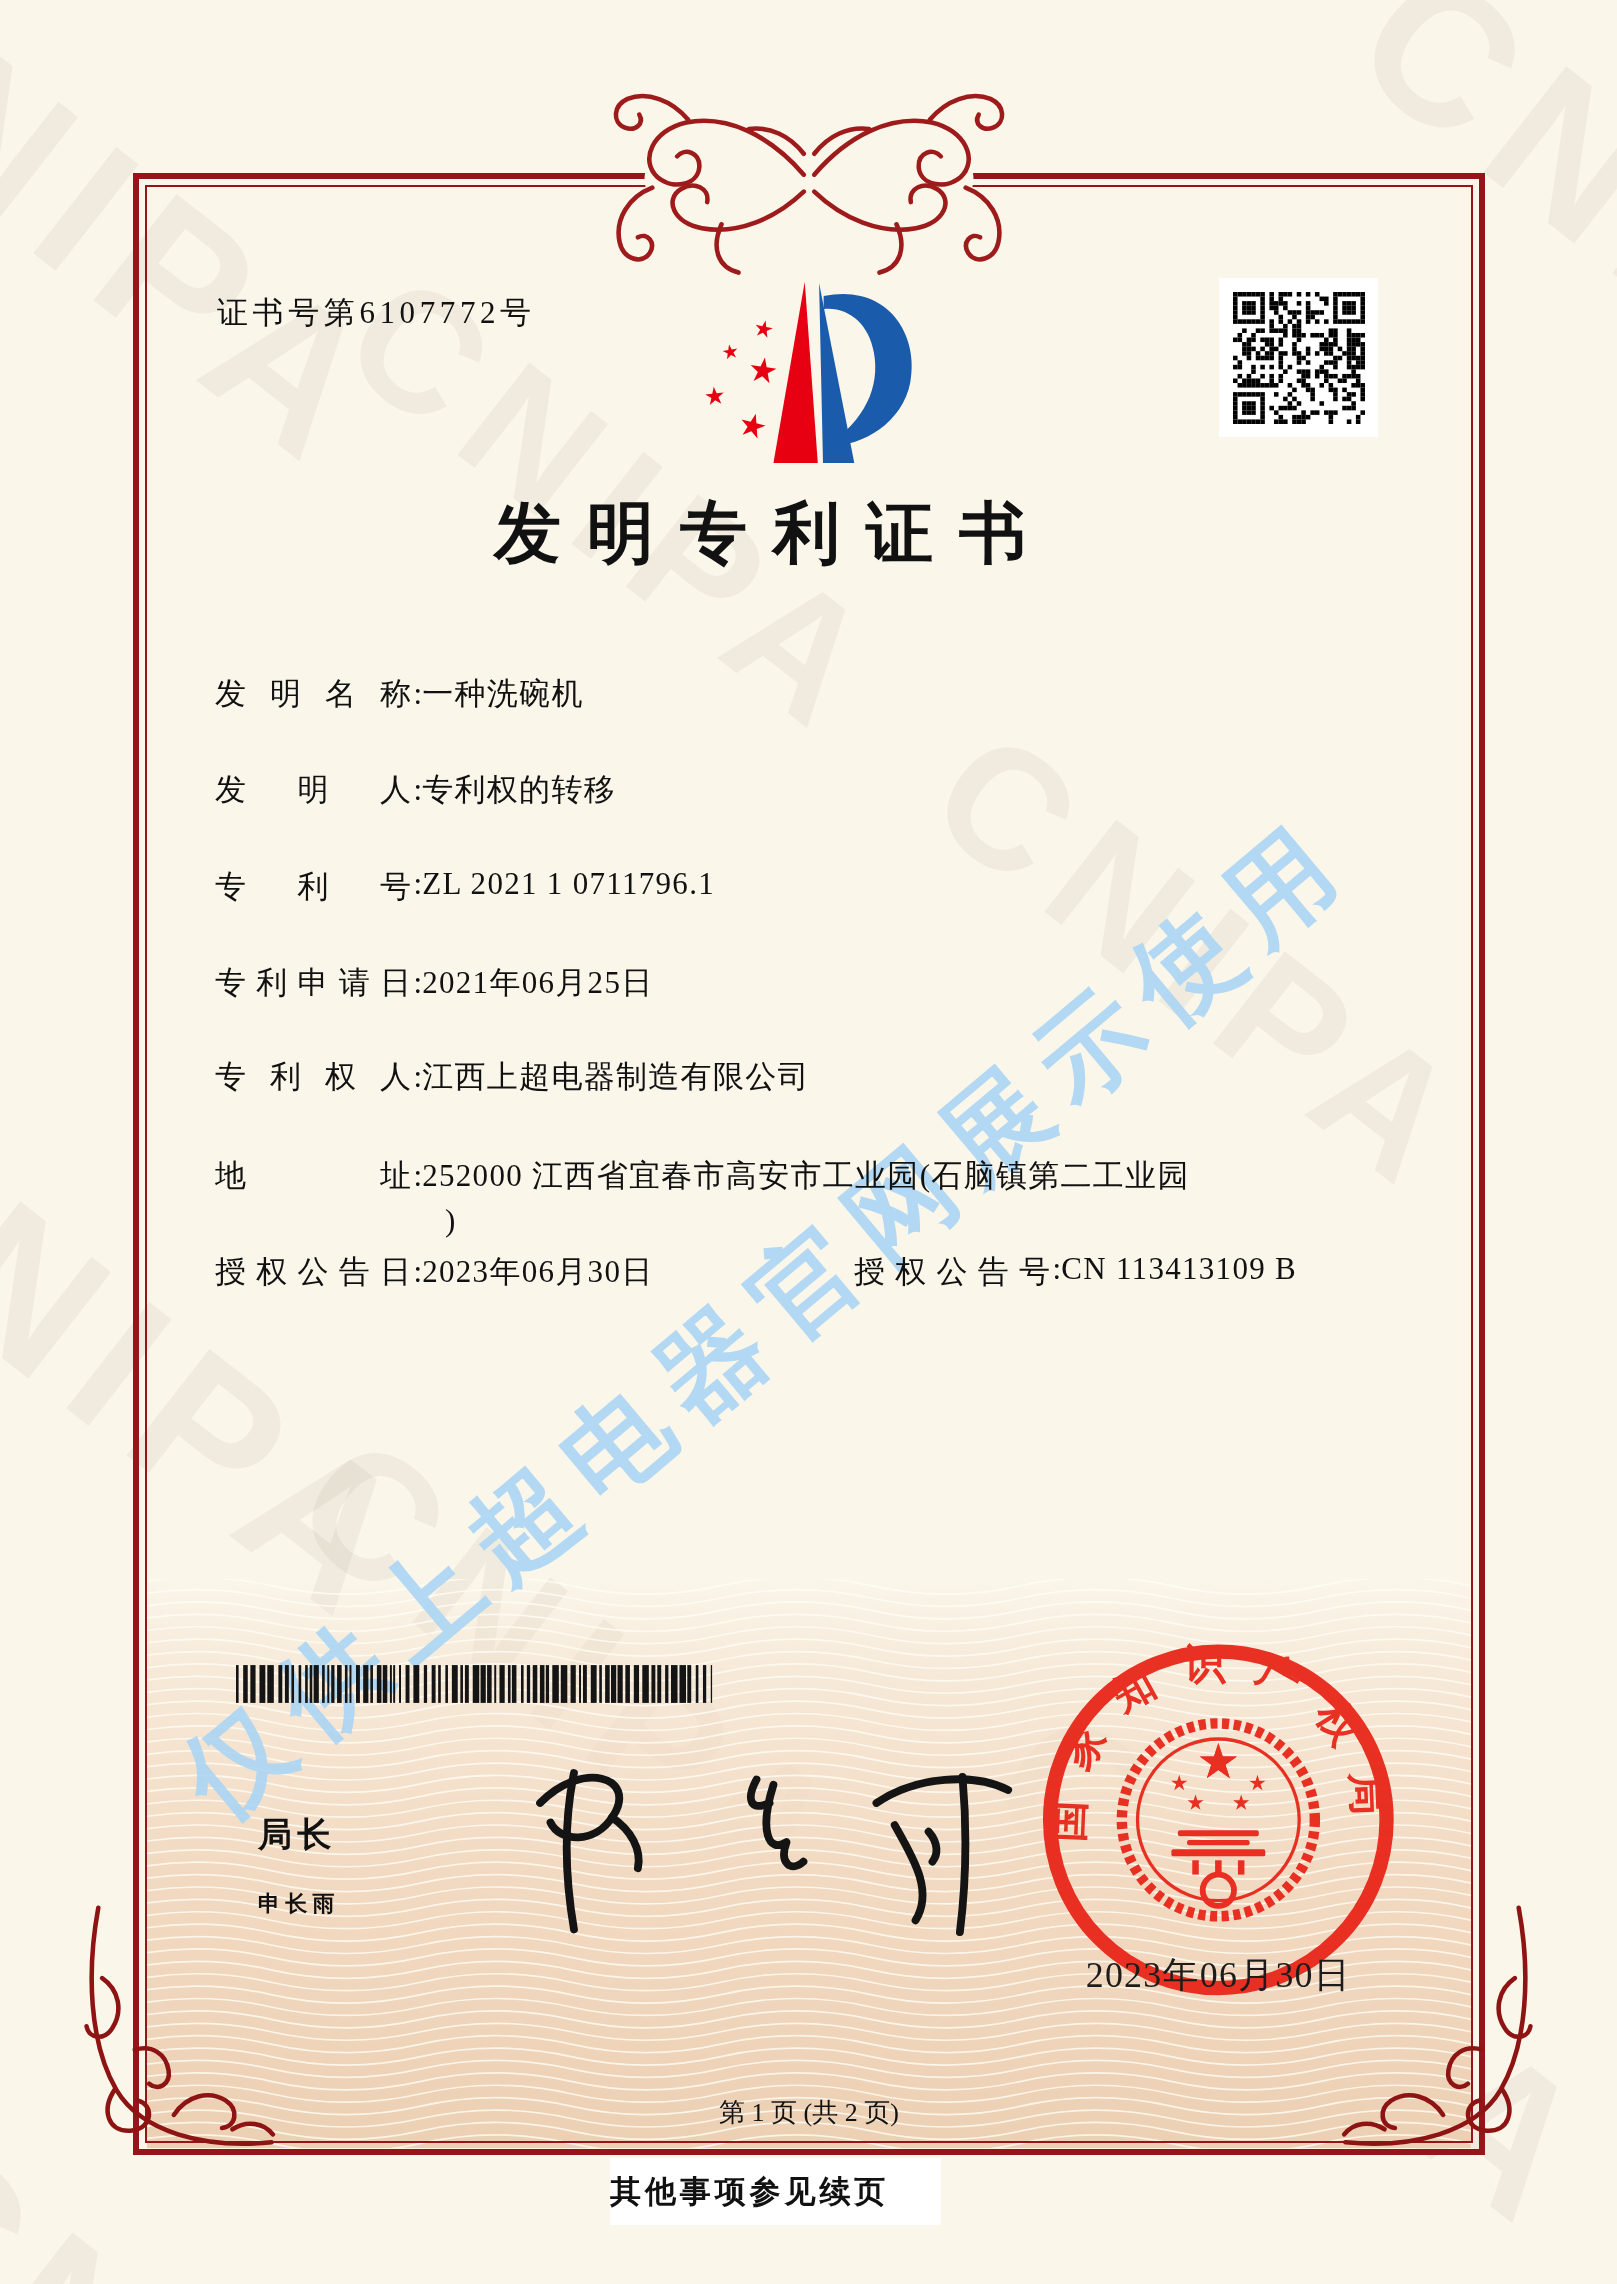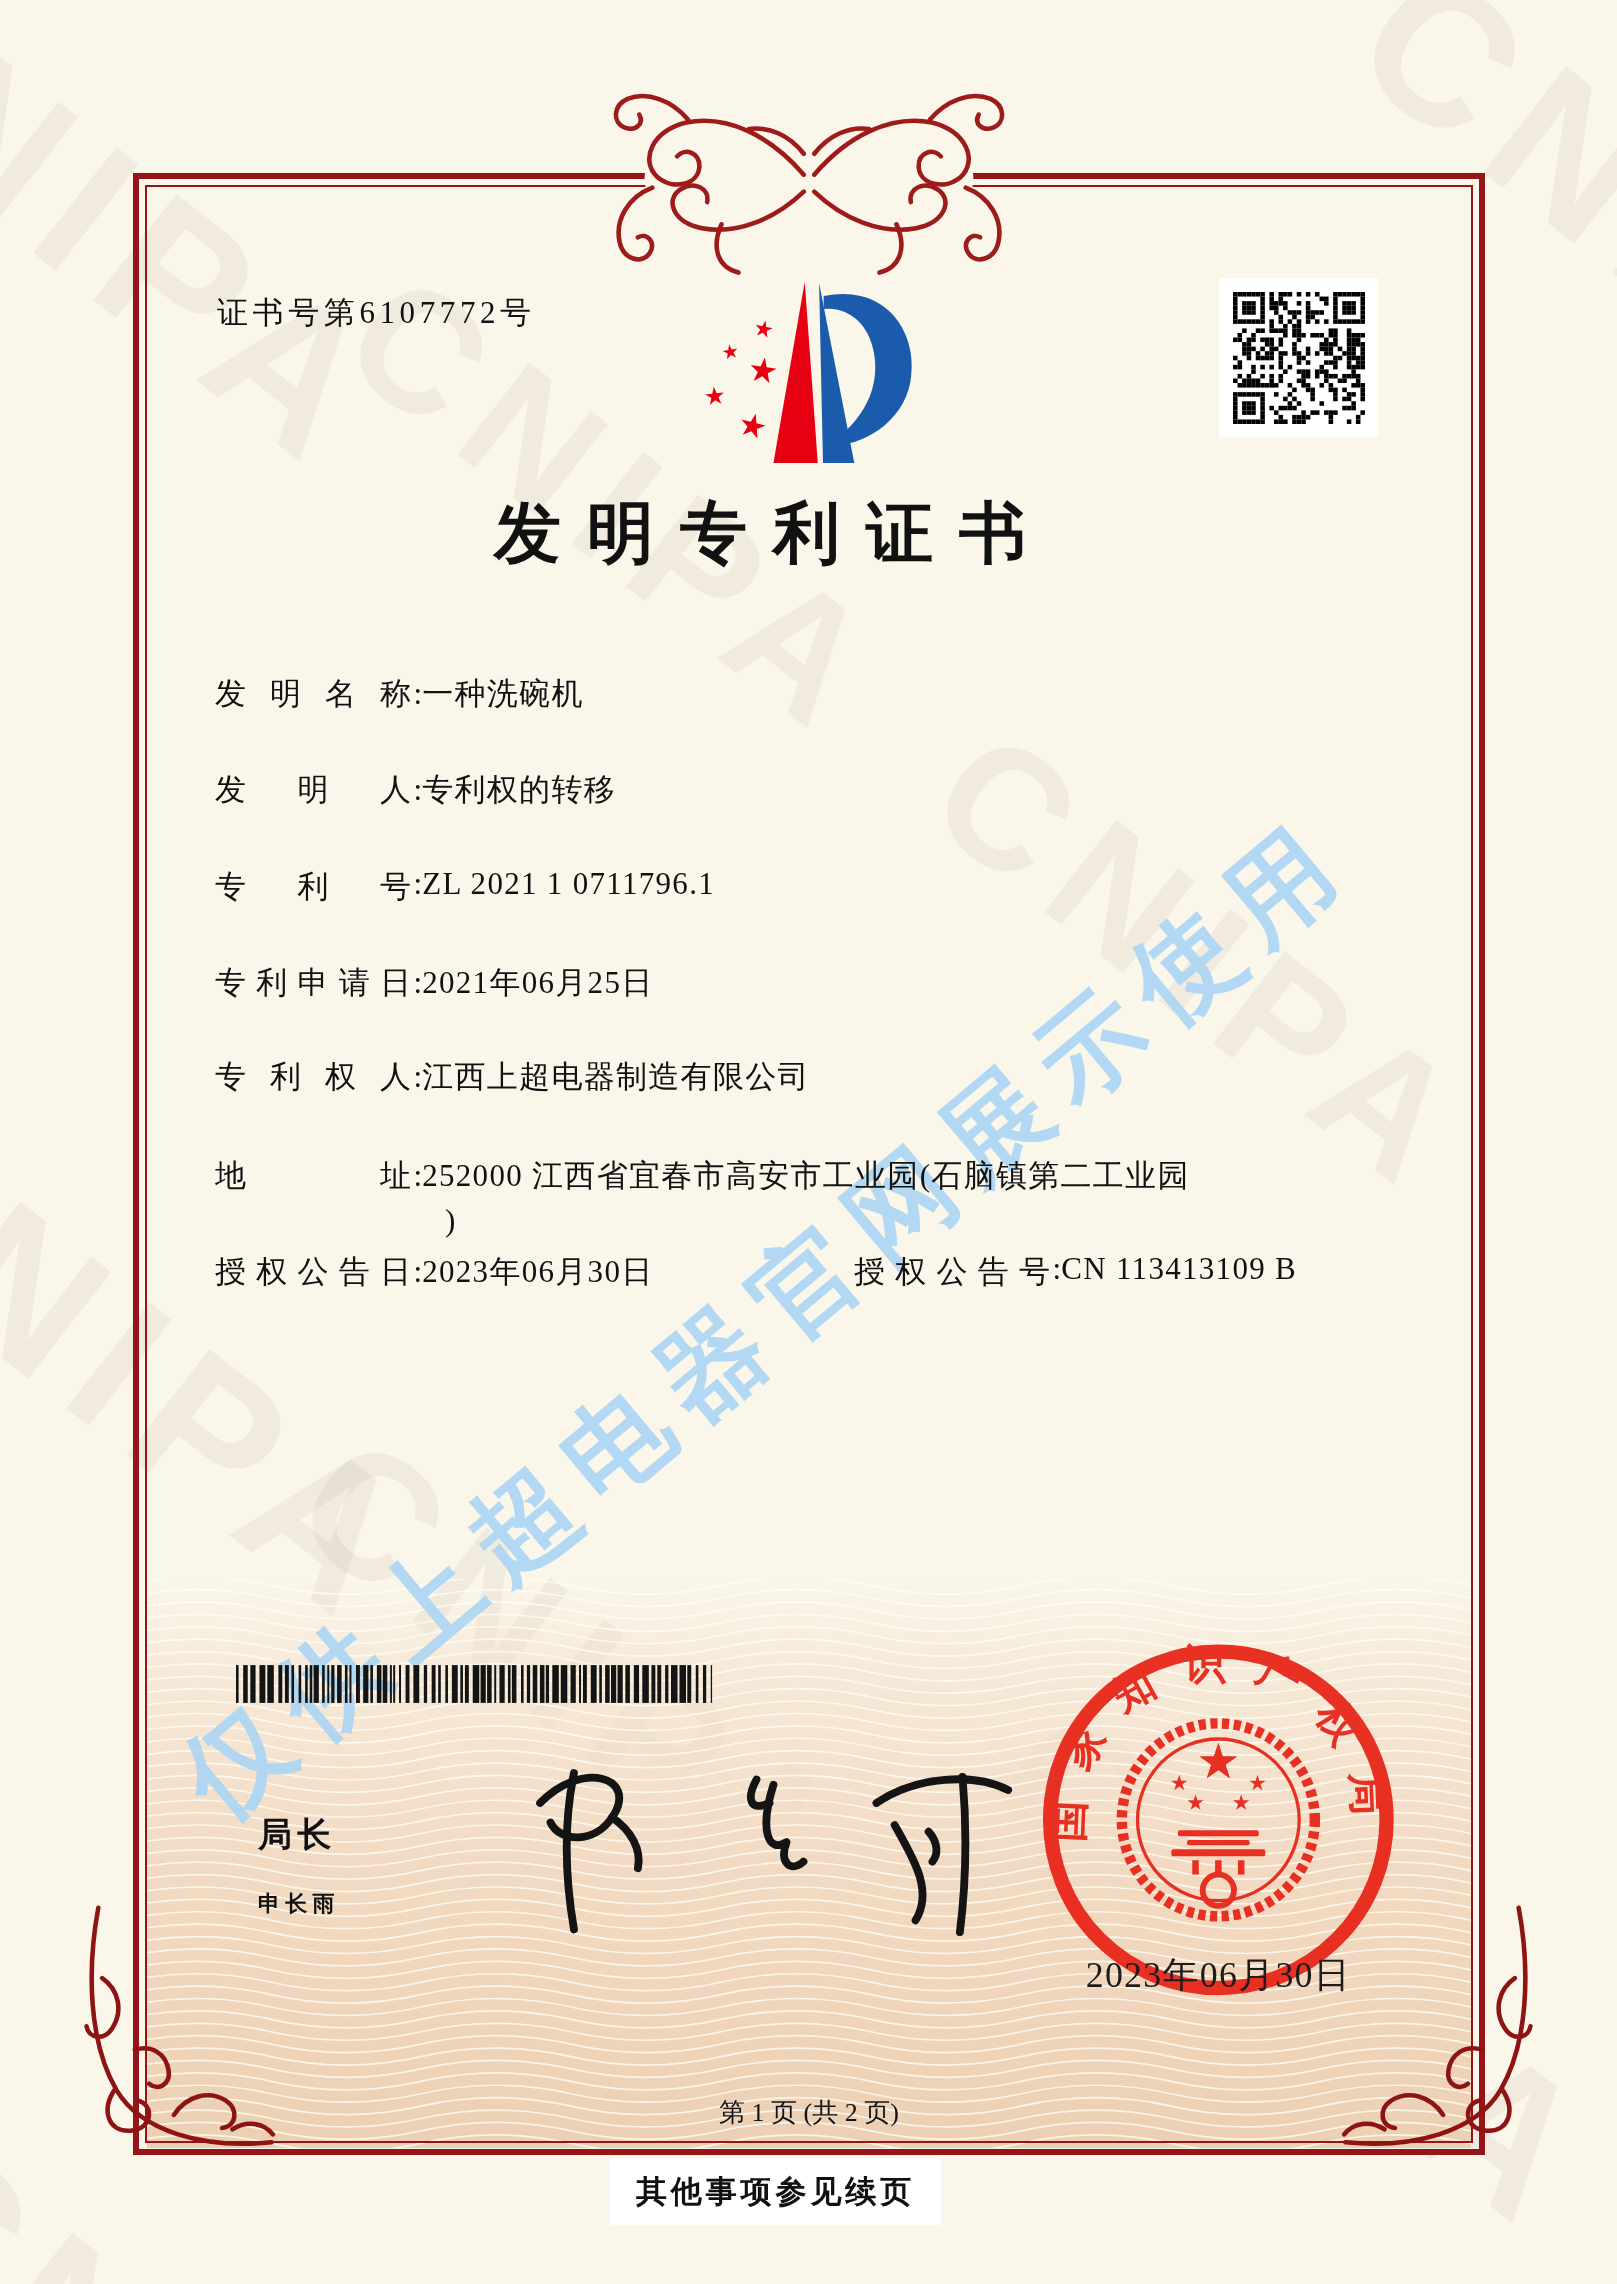--- a/index.html
+++ b/index.html
@@ -58,21 +58,21 @@
   .barcode{position:absolute;left:236px;top:1665px;z-index:5;}
   .signature{position:absolute;left:514px;top:1739px;z-index:6;}
   .officer-title{position:absolute;left:258px;top:1812px;font-size:34px;font-weight:bold;
     font-family:"Liberation Sans","DejaVu Sans",sans-serif;z-index:6;letter-spacing:5.2px;}
   .officer-name{position:absolute;left:258px;top:1889px;font-size:22px;font-weight:bold;
     font-family:"Liberation Sans","DejaVu Sans",sans-serif;z-index:6;letter-spacing:5.2px;}
   .seal{position:absolute;left:1041px;top:1624px;z-index:7;opacity:.96;}
   .page-number{position:absolute;left:133px;top:2095px;width:1352px;text-align:center;
     font-size:26px;z-index:6;}
   .note-box{position:absolute;left:610px;top:2158px;width:331px;height:67px;background:#ffffff;
-    z-index:6;display:flex;align-items:center;justify-content:center;}
+    z-index:6;display:flex;align-items:center;justify-content:flex-start;}
   .note-box span{font-size:31px;font-weight:bold;letter-spacing:3.9px;}
 </style>
 </head>
 <body>
 
 <div class="page">
 
   <span class="wm-grey" style="left:-124px;top:-98px;">CNIPA</span>
   <span class="wm-grey" style="left:1455px;top:-78px;">CNIPA</span>
   <span class="wm-grey" style="left:431px;top:235px;font-size:170px;">CNIPA</span>

